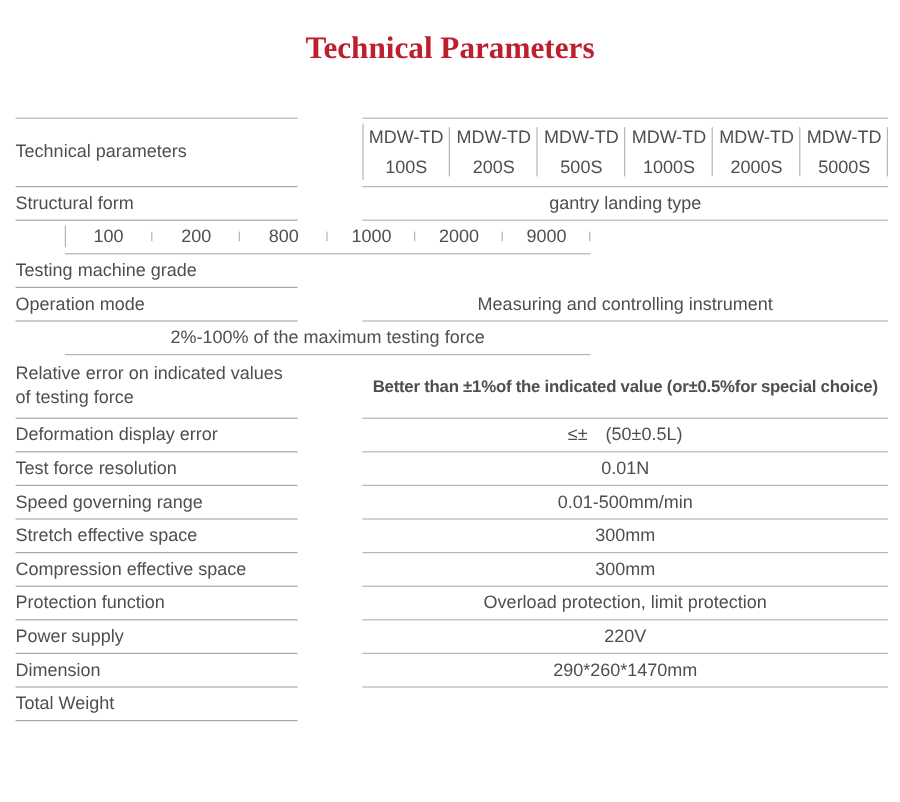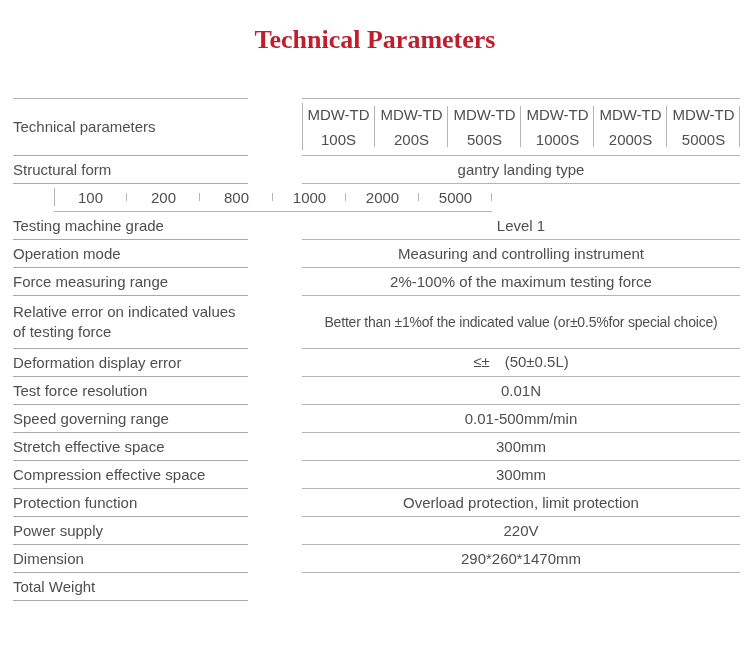--- a/index.html
+++ b/index.html
@@ -48,21 +48,21 @@
     display: flex;
     align-items: center;
     justify-content: center;
     text-align: center;
     font-size: 15px;
     white-space: nowrap;
     color: var(--text-color, #4f4f4f);
   }
   .row--first .row-label,
   .row--first .row-right { border-top: 1px solid var(--line-color2, #b8b8b8); }
-  .row--squeeze .row-right { font-size: 14px; letter-spacing: -0.2px; }
+  .row--squeeze .row-right { font-size: 14px; letter-spacing: -0.2px; font-weight: bold; }
   
   .row-right.cells { padding: 0; position: relative; justify-content: stretch; }
   .row-right.cells::before {
     content: "";
     position: absolute;
     left: 0; top: 4px; bottom: 5px;
     width: 1px;
     background: var(--line-color2, #b8b8b8);
   }
   .cell {
@@ -125,36 +125,34 @@
     <div class="row-right">gantry landing type</div>
   </div>
 
   <div class="row">
     <div class="row-right cells">
       <div class="cell">100</div>
       <div class="cell">200</div>
       <div class="cell">800</div>
       <div class="cell">1000</div>
       <div class="cell">2000</div>
-      <div class="cell">5000</div>
+      <div class="cell">9000</div>
     </div>
   </div>
 
   <div class="row">
     <div class="row-label">Testing machine grade</div>
-    <div class="row-right">Level 1</div>
   </div>
 
   <div class="row">
     <div class="row-label">Operation mode</div>
     <div class="row-right">Measuring and controlling instrument</div>
   </div>
 
   <div class="row">
-    <div class="row-label">Force measuring range</div>
     <div class="row-right">2%-100% of the maximum testing force</div>
   </div>
 
   <div class="row row--tall row--squeeze">
     <div class="row-label">Relative error on indicated values of testing force</div>
     <div class="row-right">Better than ±1%of the indicated value (or±0.5%for special choice)</div>
   </div>
 
   <div class="row">
     <div class="row-label">Deformation display error</div>

